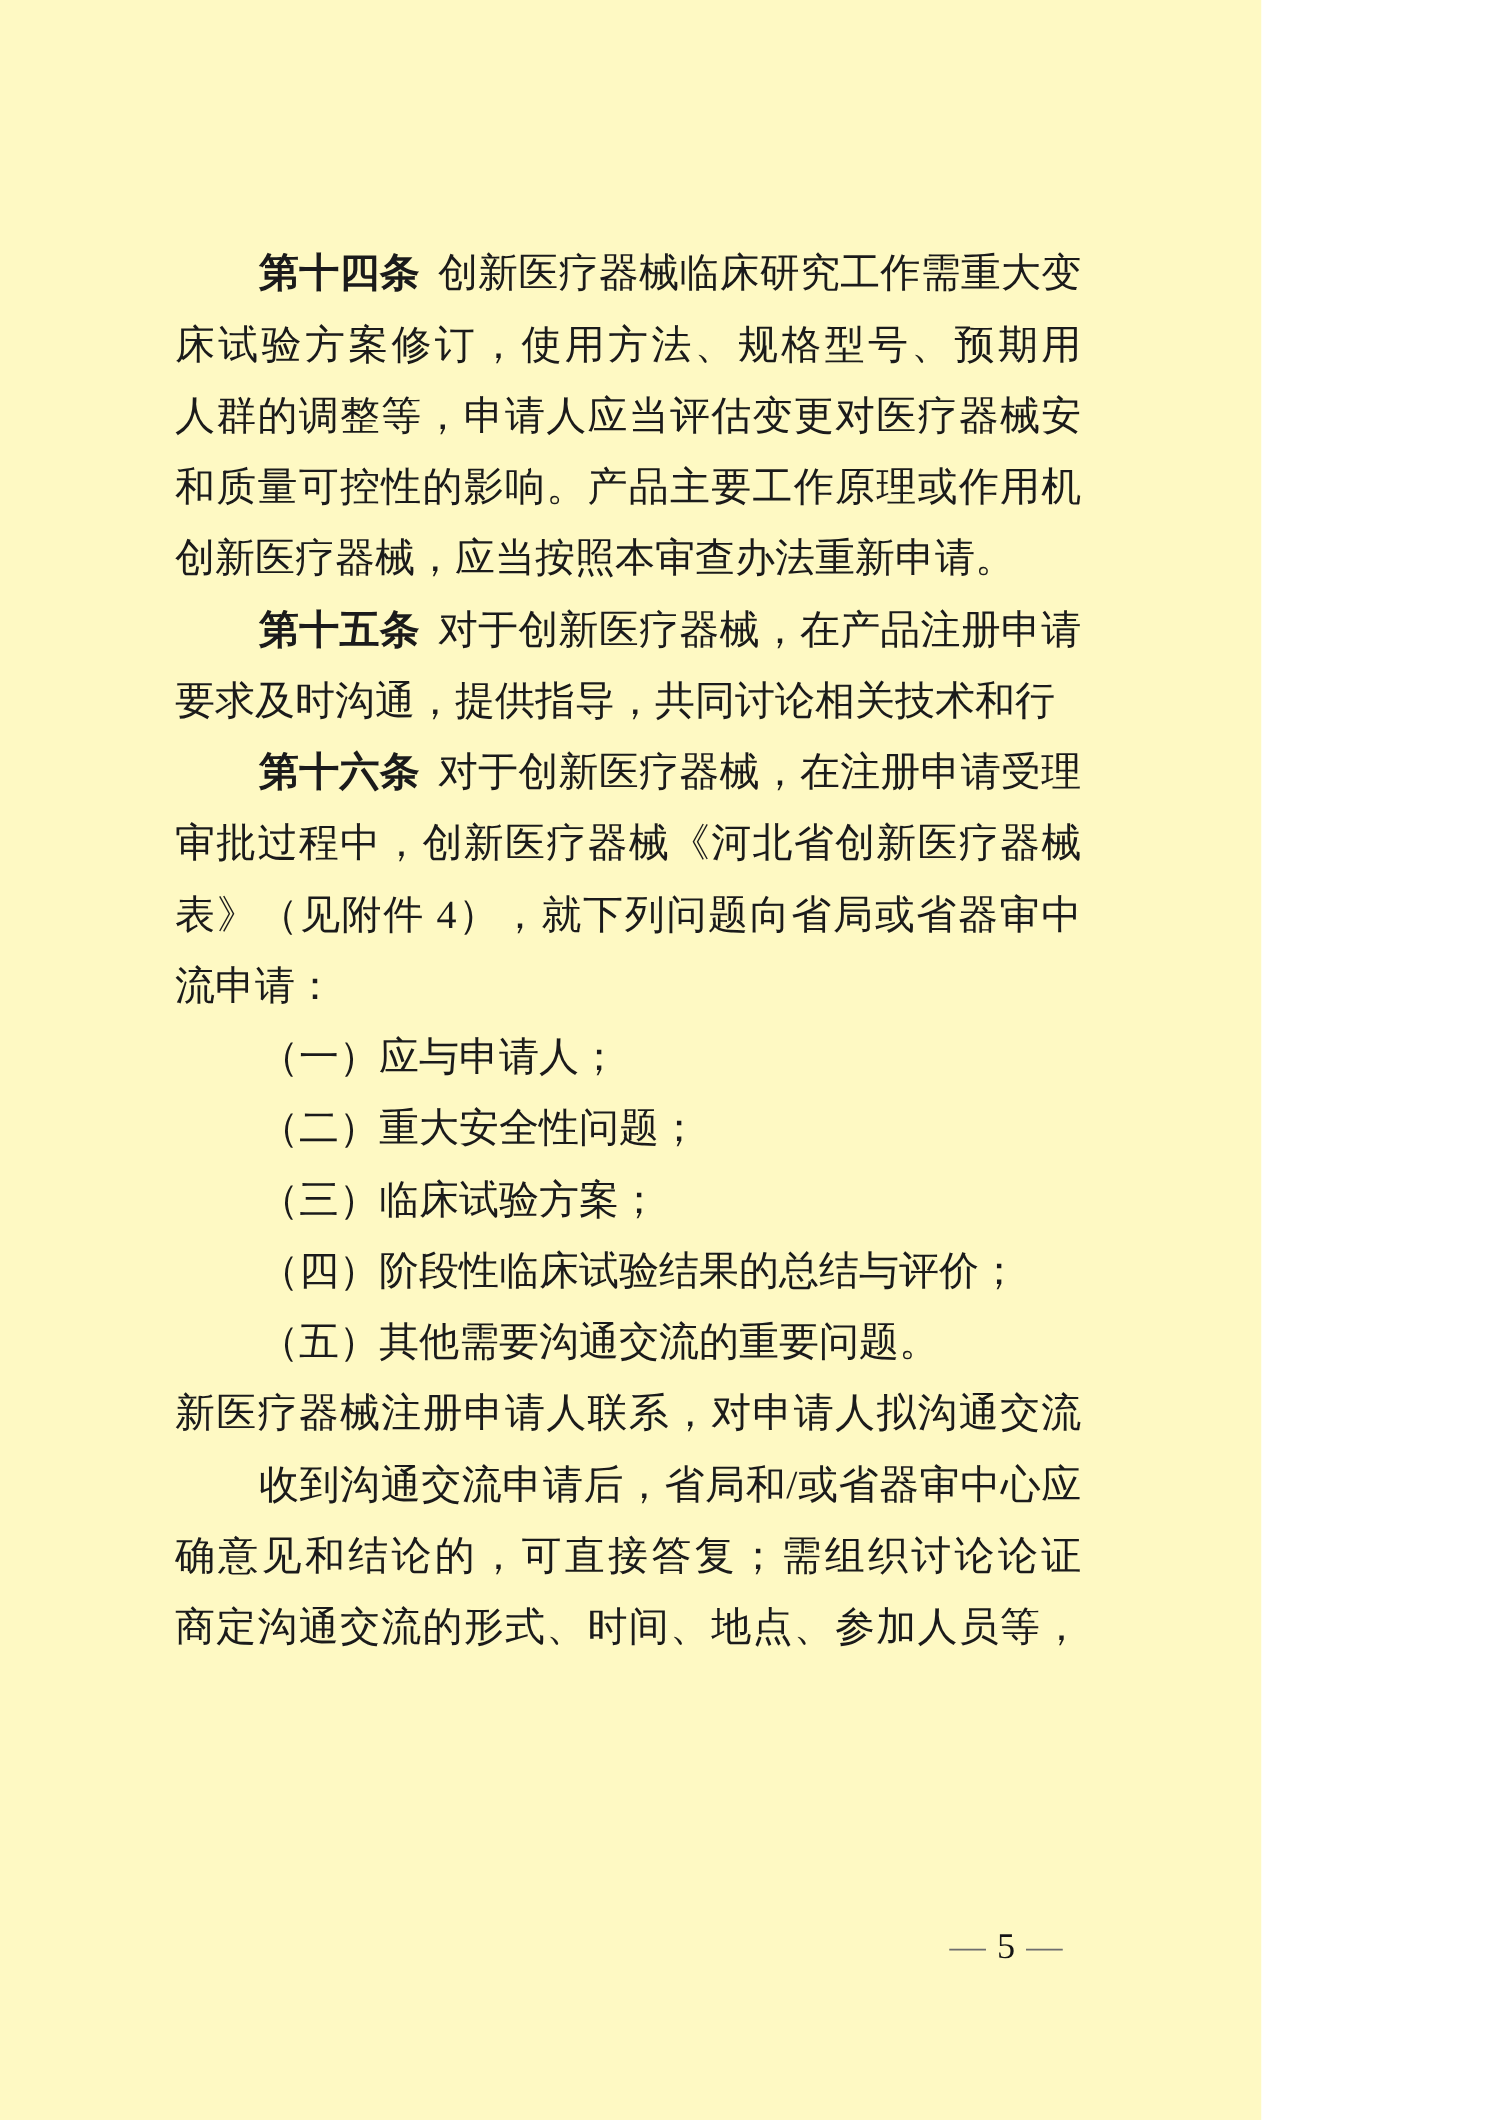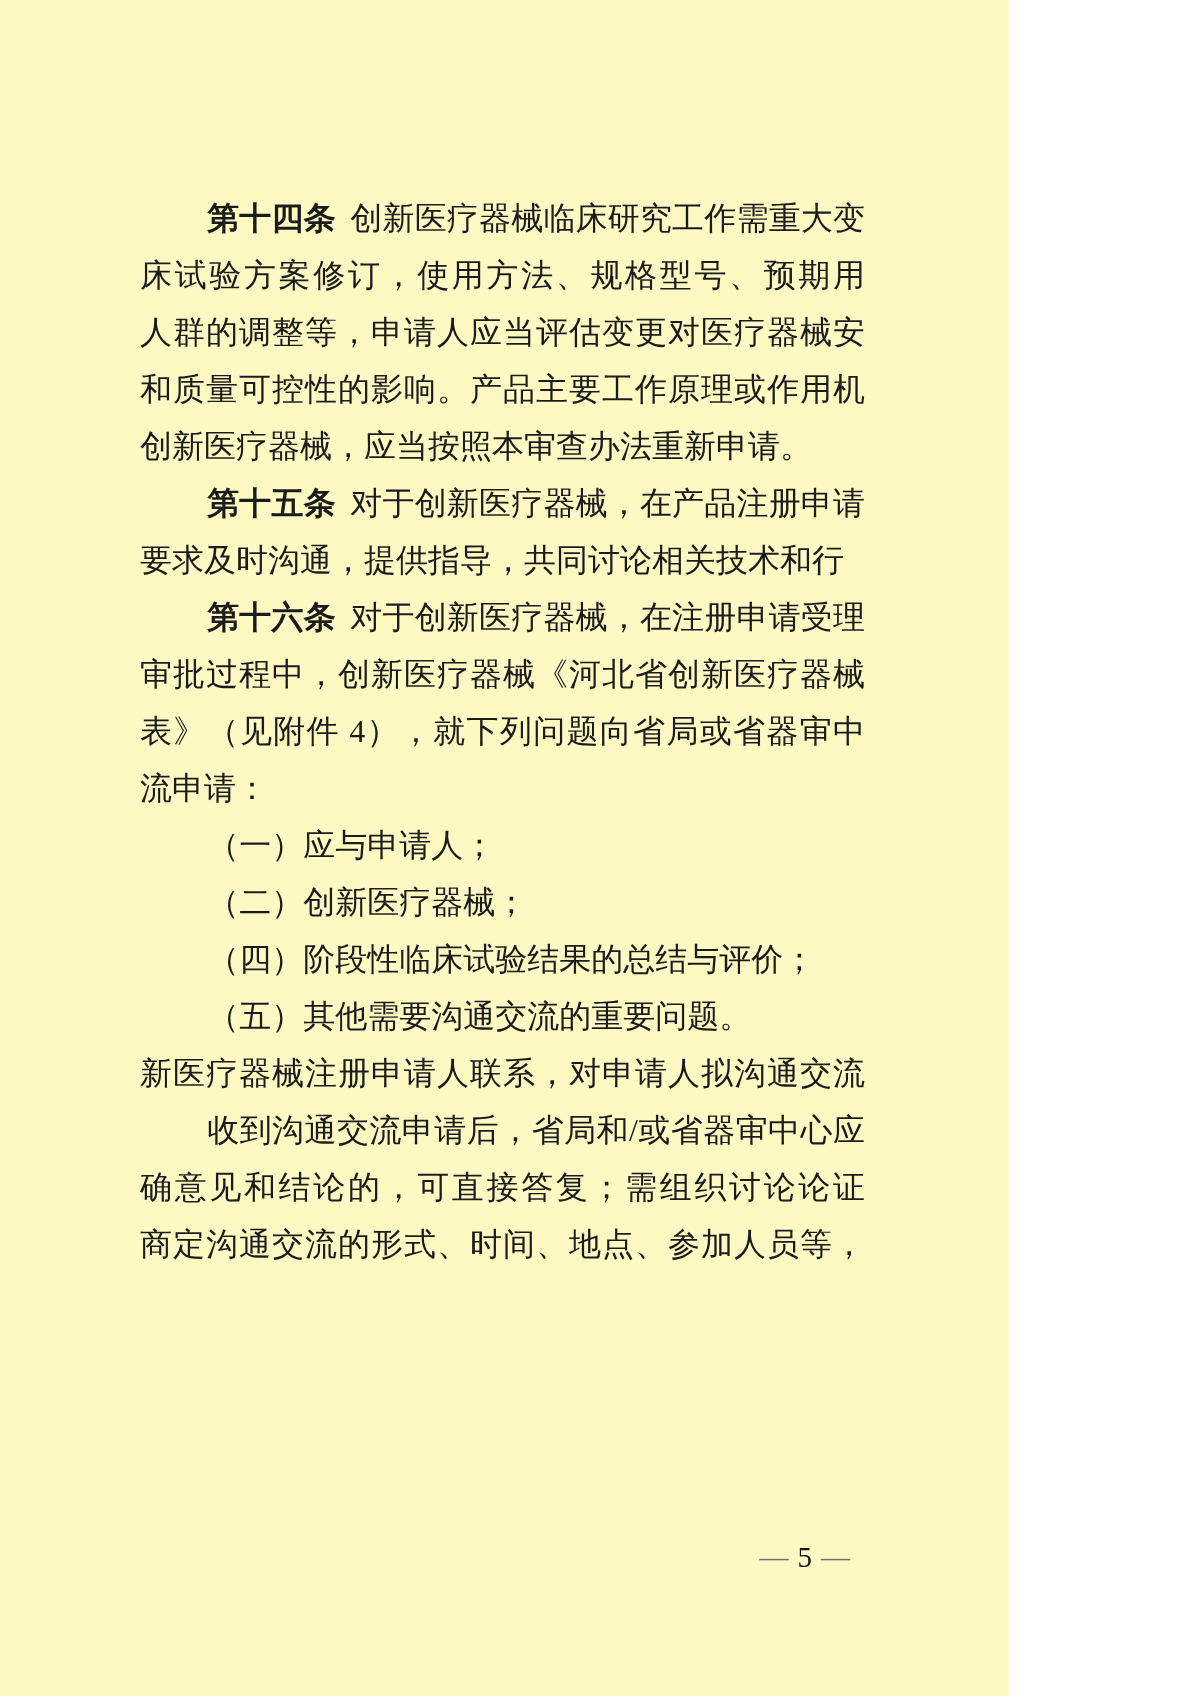--- a/index.html
+++ b/index.html
@@ -57,21 +57,22 @@
       <div class="line fill">人群的调整等，申请人应当评估变更对医疗器械安全性、有效性</div>
       <div class="line fill">和质量可控性的影响。产品主要工作原理或作用机理发生变化的</div>
       <div class="line">创新医疗器械，应当按照本审查办法重新申请。</div>
       <div class="line fill indent"><span class="lead">第十五条</span>对于创新医疗器械，在产品注册申请受理前以及</div>
       <div class="line">要求及时沟通，提供指导，共同讨论相关技术和行政问题。</div>
       <div class="line fill indent"><span class="lead">第十六条</span>对于创新医疗器械，在注册申请受理前以及审评</div>
       <div class="line fill">审批过程中，创新医疗器械《河北省创新医疗器械沟通交流申请</div>
       <div class="line fill">表》（见附件 4），就下列问题向省局或省器审中心提出沟通交</div>
       <div class="line">流申请：</div>
       <div class="line indent">（一）应与申请人；</div>
-      <div class="line indent">（二）创新医疗器械；</div>
+      <div class="line indent">（二）重大安全性问题；</div>
+      <div class="line indent">（三）临床试验方案；</div>
       <div class="line indent">（四）阶段性临床试验结果的总结与评价；</div>
       <div class="line indent">（五）其他需要沟通交流的重要问题。</div>
       <div class="line fill">新医疗器械注册申请人联系，对申请人拟沟通交流的问题，有明</div>
       <div class="line fill indent">收到沟通交流申请后，省局和/或省器审中心应当主动与创</div>
       <div class="line fill">确意见和结论的，可直接答复；需组织讨论论证的，应与申请人</div>
       <div class="line fill">商定沟通交流的形式、时间、地点、参加人员等，安排与申请人</div>
     </div>
   <div class="footer">
     <span class="dash">—</span><span>5</span><span class="dash">—</span>
   </div>

